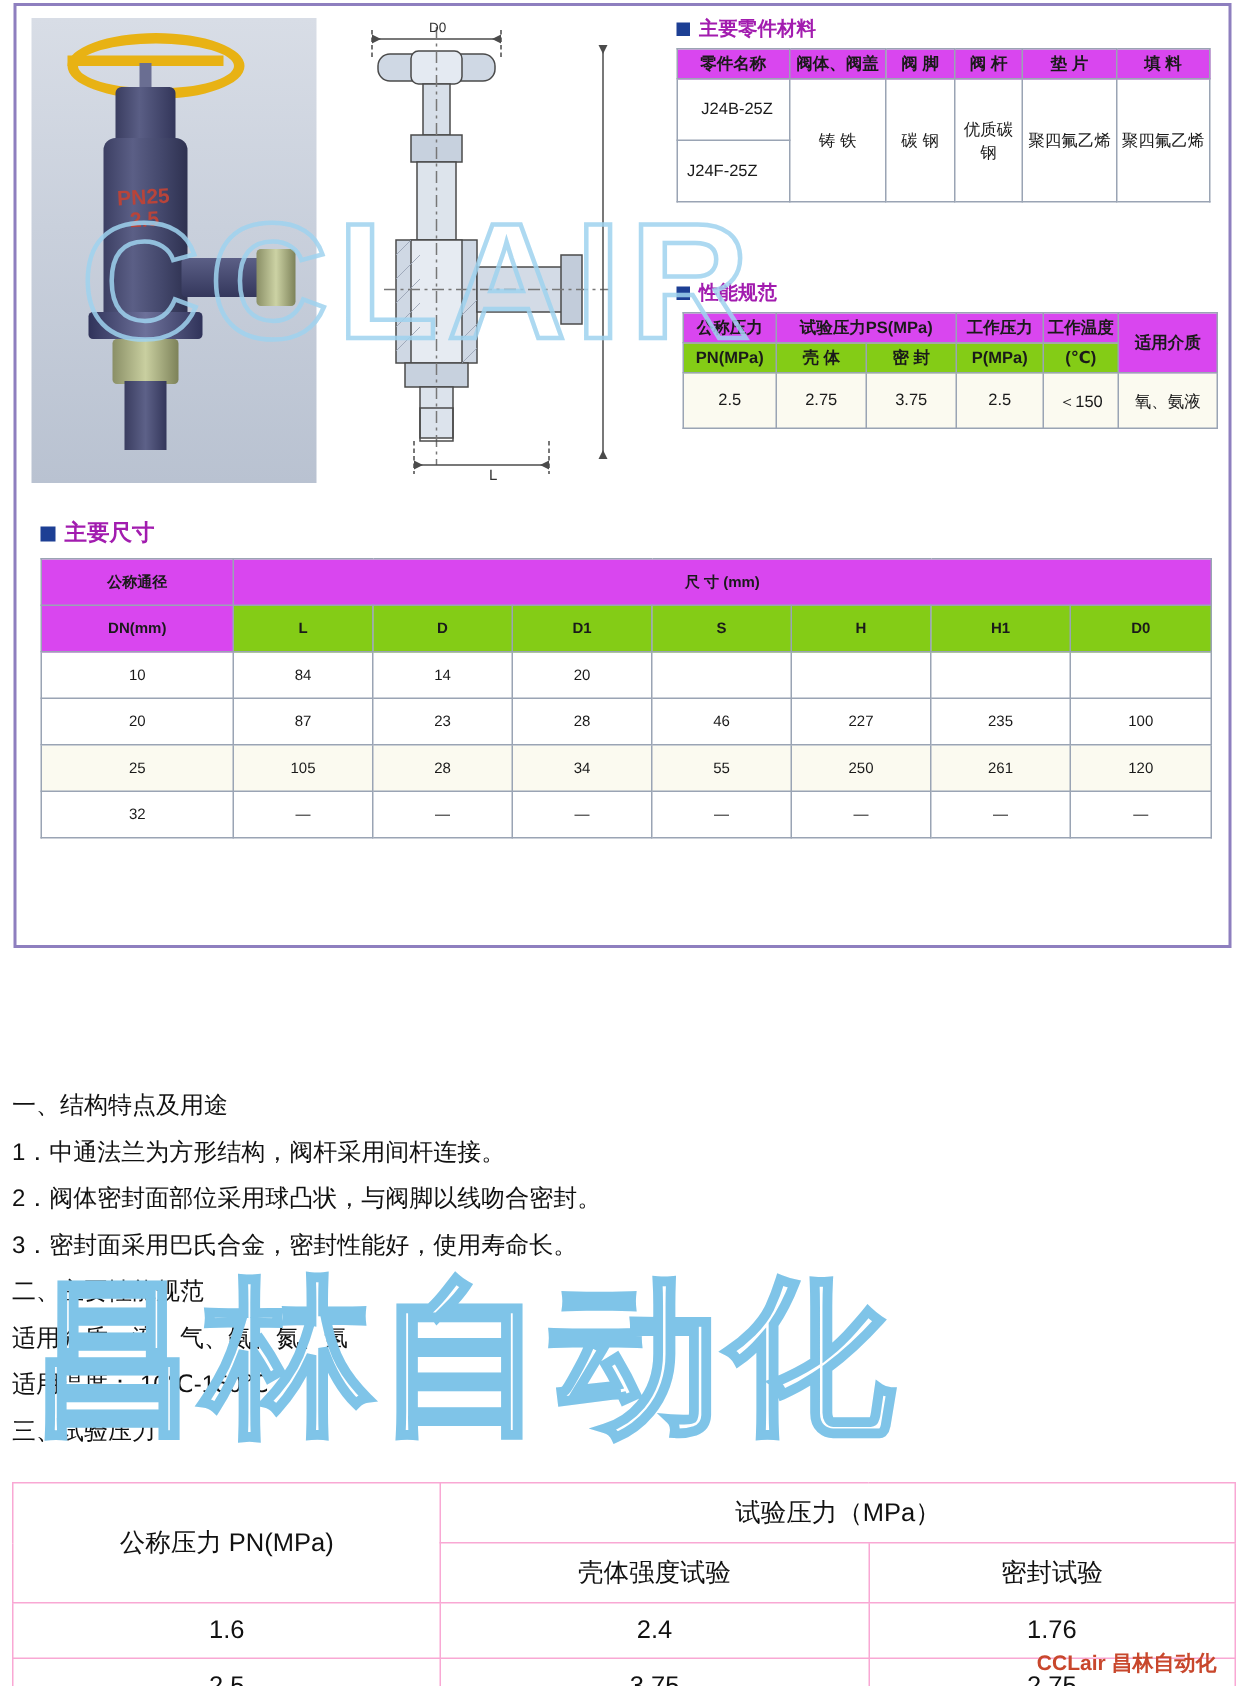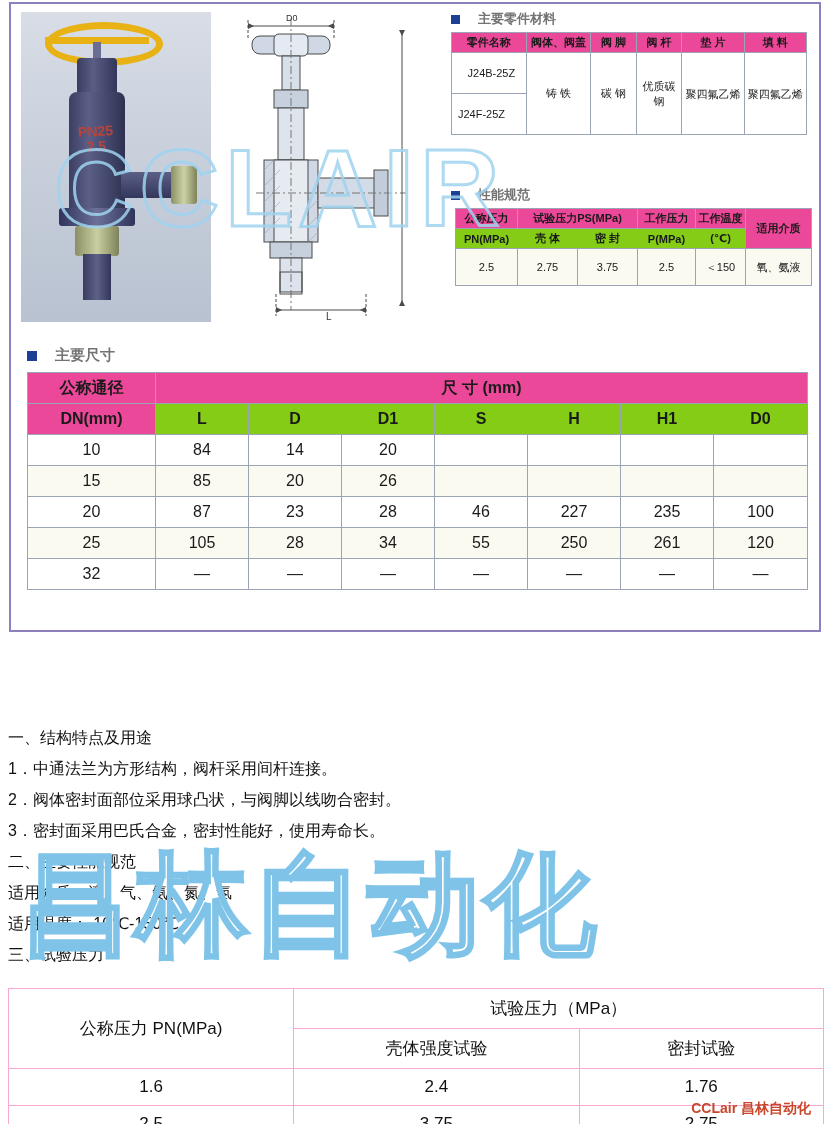--- a/index.html
+++ b/index.html
@@ -79,43 +79,43 @@
     text-align:center;font-family:"Liberation Sans",sans-serif;
     transform:rotate(-3deg);
   }
 
   
   .drawing{position:absolute;left:205px;top:6px;width:210px;height:320px;}
   .drawing svg{display:block;}
 
   
   .sec-title{
-    font-size:13px;font-weight:bold;color:#737373;
-    display:flex;align-items:center;gap:18px;
+    font-size:13px;font-weight:bold;color:#a21caf;
+    display:flex;align-items:center;gap:6px;
   }
   .sec-title .sq{display:inline-block;width:9px;height:9px;background:#1d3f94;}
   .tbl{border-collapse:collapse;table-layout:fixed;}
   .tbl td,.tbl th{
     border:1px solid #9aa4b4;font-size:11px;text-align:center;
     color:#1a1a1a;font-weight:normal;padding:2px 1px;
     font-family:"Liberation Sans","DejaVu Sans",sans-serif;
   }
-  .tbl .hd{background:#ec4899;font-weight:bold;}
+  .tbl .hd{background:#d946ef;font-weight:bold;}
   .tbl .hd2{background:#84cc16;font-weight:bold;}
   .tbl .alt{background:#fbfaf0;}
 
   #mat-title{position:absolute;left:440px;top:6px;}
   #mat-table{position:absolute;left:440px;top:28px;width:356px;}
   #perf-title{position:absolute;left:440px;top:182px;}
   #perf-table{position:absolute;left:444px;top:204px;width:356px;}
 
   #dim-title{position:absolute;left:16px;top:342px;font-size:15px;}
   #dim-title .sq{width:10px;height:10px;}
   #dim-table{position:absolute;left:16px;top:368px;width:780px;}
-  #dim-table td{height:26px;font-size:16px;}
+  #dim-table td{height:26px;font-size:10px;}
 
   
   .body-text{
     position:absolute;left:8px;top:722px;width:560px;
     font-size:16px;line-height:31px;color:#111;
     font-family:"Liberation Sans","DejaVu Sans",sans-serif;
     z-index:3;
   }
   .body-text div{white-space:nowrap;}
 
@@ -330,30 +330,20 @@
       </tr>
       <tr>
         <td>10</td>
         <td>84</td>
         <td>14</td>
         <td>20</td>
         <td></td>
         <td></td>
         <td></td>
         <td></td>
-      </tr>
-      <tr class="alt">
-        <td class="alt">15</td>
-        <td class="alt">85</td>
-        <td class="alt">20</td>
-        <td class="alt">26</td>
-        <td class="alt"></td>
-        <td class="alt"></td>
-        <td class="alt"></td>
-        <td class="alt"></td>
       </tr>
       <tr>
         <td>20</td>
         <td>87</td>
         <td>23</td>
         <td>28</td>
         <td>46</td>
         <td>227</td>
         <td>235</td>
         <td>100</td>

